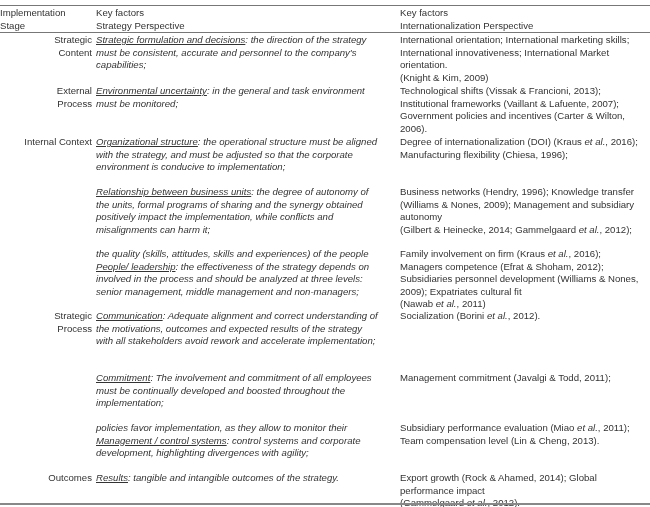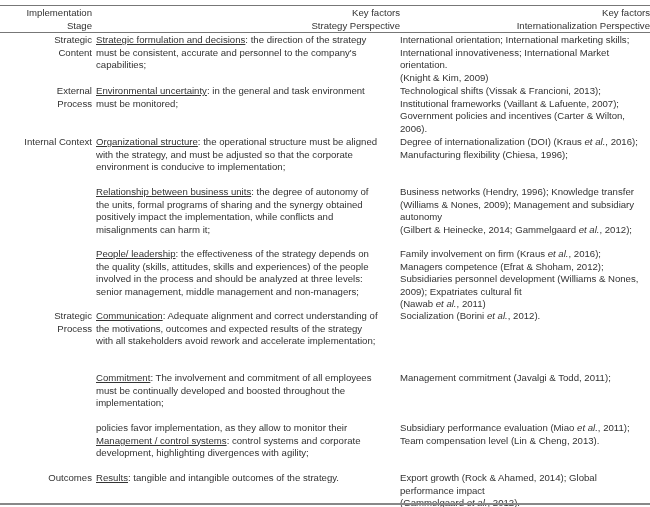--- a/index.html
+++ b/index.html
@@ -2,24 +2,24 @@
 <html><head>
 <meta charset="utf-8">
 <style>
   html, body { margin:0; padding:0; background:#ffffff; }
   body { width:650px; height:507px; overflow:hidden; font-family:"Liberation Sans", sans-serif; color:#333; }
   .doc { position:relative; width:650px; height:507px; }
   .rule { position:absolute; left:0; width:650px; background:#777; }
   .rule.top { top:5px; height:1px; }
   .rule.mid { top:32px; height:1px; }
   .rule.bot { top:503px; height:2px; background:#888; }
-  .hdr { position:absolute; top:6px; font-size:9.6px; line-height:13px; text-align:right; color:#333; }
+  .hdr { position:absolute; top:6px; font-size:9.6px; line-height:13px; text-align:left; color:#333; }
   .row { position:absolute; left:0; width:650px; font-size:9.6px; line-height:12.6px; }
   .stage { position:absolute; left:0; width:92px; text-align:right; }
-  .strat { position:absolute; left:96px; width:304px; }
+  .strat { position:absolute; left:96px; width:304px;font-style:italic; }
   .intl { position:absolute; left:400px; width:250px; }
   .u { text-decoration:underline; }
   .line { display:block; white-space:nowrap; }
   i { font-style:italic;text-align:right; }
 </style>
 </head>
 <body>
 
 <div class="doc">
   <div class="rule top"></div>
@@ -98,22 +98,22 @@
         <div class="intl">
           <span class="line">Business networks (Hendry, 1996); Knowledge transfer</span>
           <span class="line">(Williams &amp; Nones, 2009); Management and subsidiary</span>
           <span class="line">autonomy</span>
           <span class="line">(Gilbert &amp; Heinecke, 2014; Gammelgaard <i>et al.</i>, 2012);</span>
         </div>
       </div>
       <div class="row" style="top: 248px;">
         <div class="stage"></div>
         <div class="strat">
+          <span class="line">the quality (skills, attitudes, skills and experiences) of the people</span>
           <span class="line"><span class="u">People/ leadership</span>: the effectiveness of the strategy depends on</span>
-          <span class="line">the quality (skills, attitudes, skills and experiences) of the people</span>
           <span class="line">involved in the process and should be analyzed at three levels:</span>
           <span class="line">senior management, middle management and non-managers;</span>
         </div>
         <div class="intl">
           <span class="line">Family involvement on firm (Kraus <i>et al.</i>, 2016);</span>
           <span class="line">Managers competence (Efrat &amp; Shoham, 2012);</span>
           <span class="line">Subsidiaries personnel development (Williams &amp; Nones,</span>
           <span class="line">2009); Expatriates cultural fit</span>
           <span class="line">(Nawab <i>et al.</i>, 2011)</span>
         </div>

